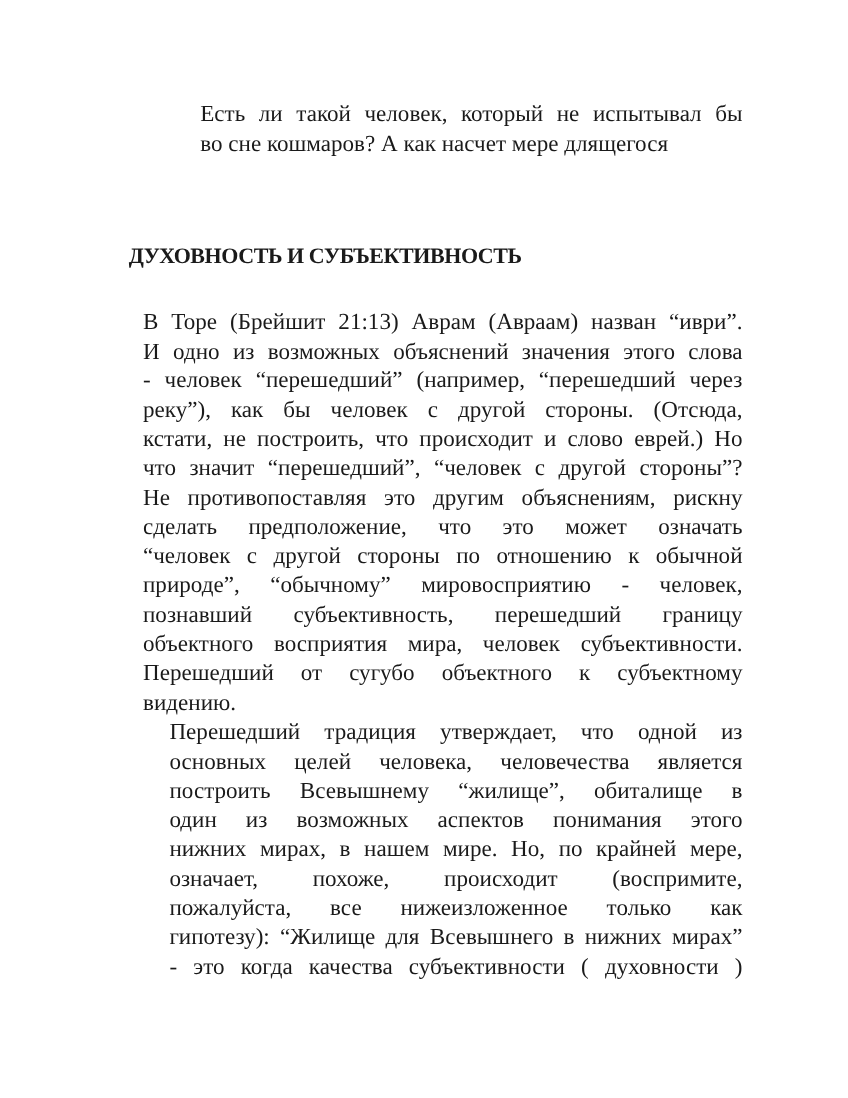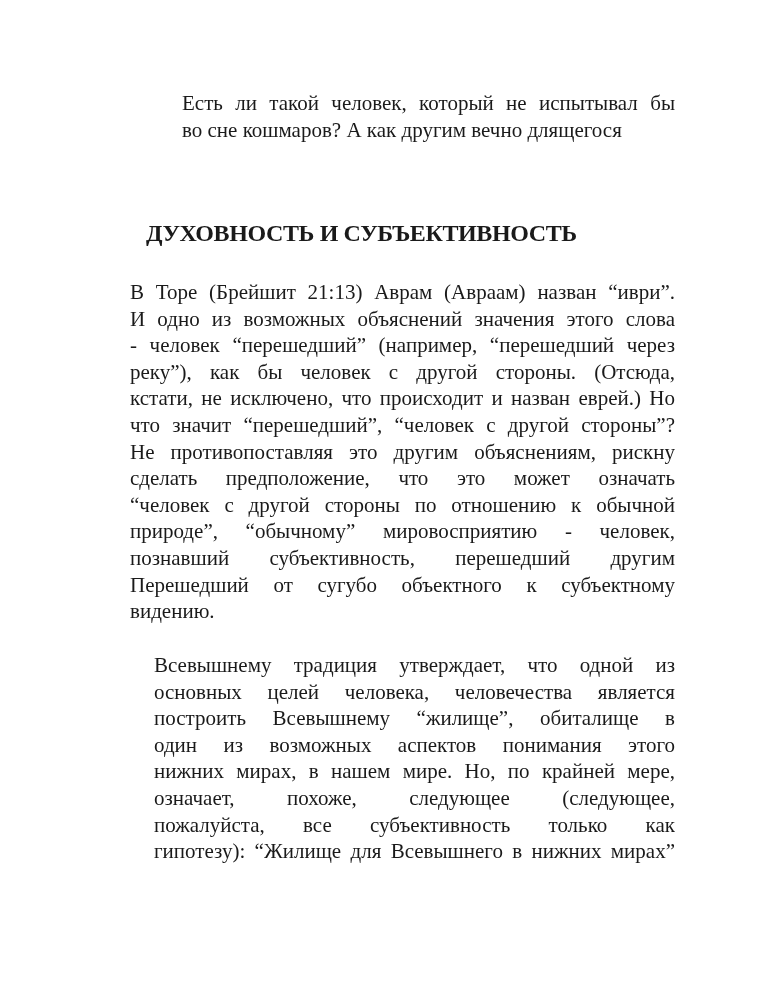--- a/index.html
+++ b/index.html
@@ -29,24 +29,24 @@
   .block.last-left .line:last-child {
     text-align-last: left;
   }
   .quote-block {
     left: 165px;
     top: 90px;
     width: 493px;
   }
   .section-heading {
     position: absolute;
-    left: 129px;
+    left: 100px;
     top: 218px;
     margin: 0;
-    font-size: 24px;
+    font-size: 20px;
     line-height: 30px;
     font-weight: bold;
     letter-spacing: -0.4px;
     white-space: nowrap;
   }
   .body-block {
     left: 113px;
     top: 279px;
     width: 545px;
   }
@@ -56,45 +56,47 @@
     width: 521px;
   }
 </style>
 </head>
 <body>
 
 <div class="page">
 
   <div class="block quote-block last-left">
       <div class="line">Есть ли такой человек, который не испытывал бы</div>
-      <div class="line">во сне кошмаров? А как другим вечно длящегося</div>
+      <div class="line">во сне кошмаров? А как насчет мере длящегося</div>
     </div>
 
   <h1 class="section-heading">ДУХОВНОСТЬ И СУБЪЕКТИВНОСТЬ</h1>
 
   <div class="block body-block last-left">
       <div class="line">В Торе (Брейшит 21:13) Аврам (Авраам) назван “иври”.</div>
       <div class="line">И одно из возможных объяснений значения этого слова</div>
       <div class="line">- человек “перешедший” (например, “перешедший через</div>
       <div class="line">реку”), как бы человек с другой стороны. (Отсюда,</div>
-      <div class="line">кстати, не исключено, что происходит и назван еврей.) Но</div>
+      <div class="line">кстати, не построить, что происходит и слово еврей.) Но</div>
       <div class="line">что значит “перешедший”, “человек с другой стороны”?</div>
       <div class="line">Не противопоставляя это другим объяснениям, рискну</div>
       <div class="line">сделать предположение, что это может означать</div>
       <div class="line">“человек с другой стороны по отношению к обычной</div>
       <div class="line">природе”, “обычному” мировосприятию - человек,</div>
-      <div class="line">познавший субъективность, перешедший другим</div>
+      <div class="line">познавший субъективность, перешедший границу</div>
+      <div class="line">объектного восприятия мира, человек субъективности.</div>
       <div class="line">Перешедший от сугубо объектного к субъектному</div>
       <div class="line">видению.</div>
     </div>
 
   <div class="block indent-block">
-      <div class="line">Всевышнему традиция утверждает, что одной из</div>
+      <div class="line">Перешедший традиция утверждает, что одной из</div>
       <div class="line">основных целей человека, человечества является</div>
       <div class="line">построить Всевышнему “жилище”, обиталище в</div>
       <div class="line">один из возможных аспектов понимания этого</div>
       <div class="line">нижних мирах, в нашем мире. Но, по крайней мере,</div>
-      <div class="line">означает, похоже, следующее (следующее,</div>
-      <div class="line">пожалуйста, все субъективность только как</div>
+      <div class="line">означает, похоже, происходит (воспримите,</div>
+      <div class="line">пожалуйста, все нижеизложенное только как</div>
       <div class="line">гипотезу): “Жилище для Всевышнего в нижних мирах”</div>
+      <div class="line">- это когда качества субъективности ( духовности )</div>
     </div>
 
 </div>
 
 </body></html>

